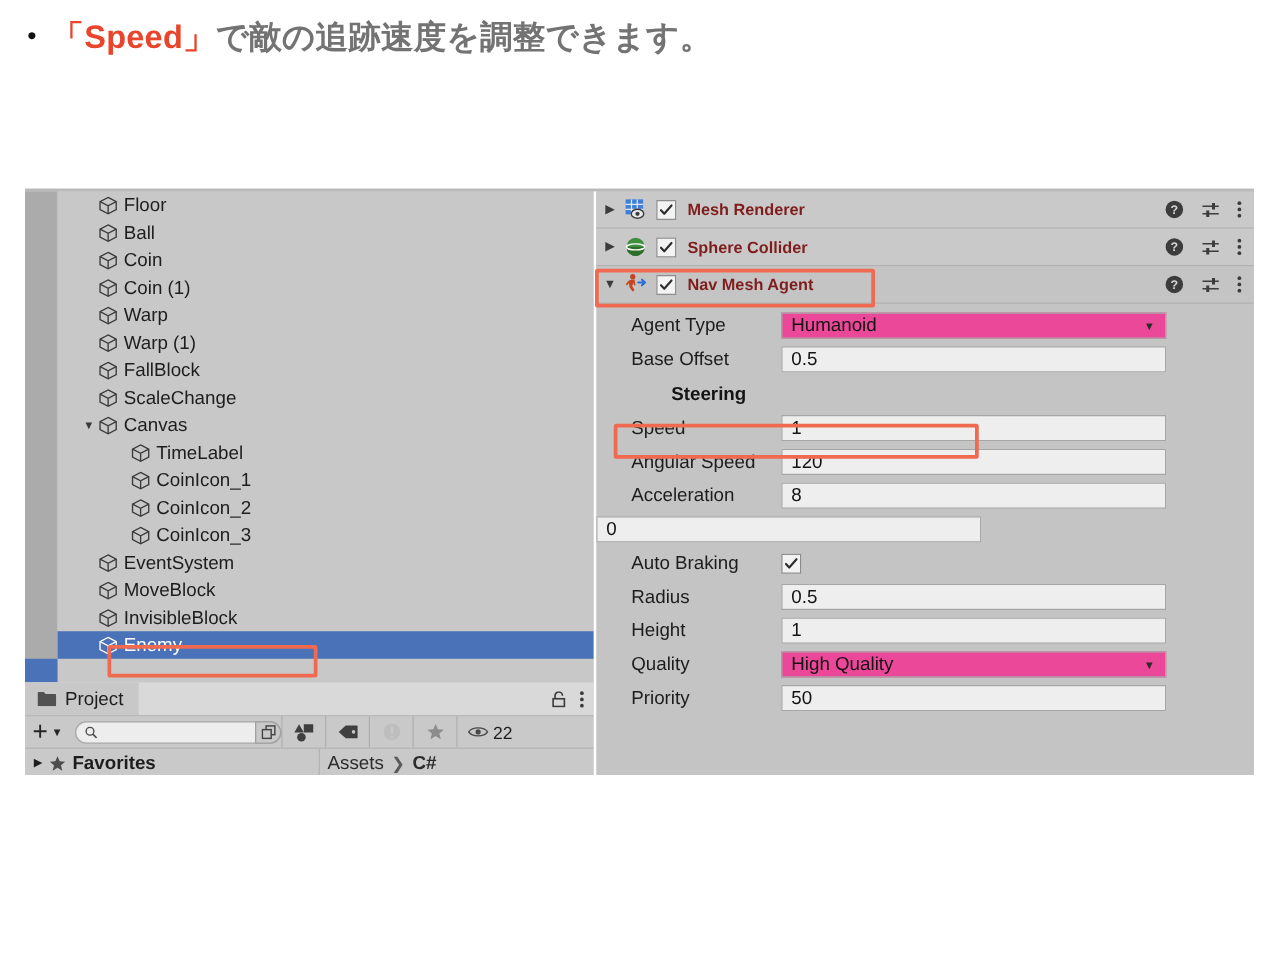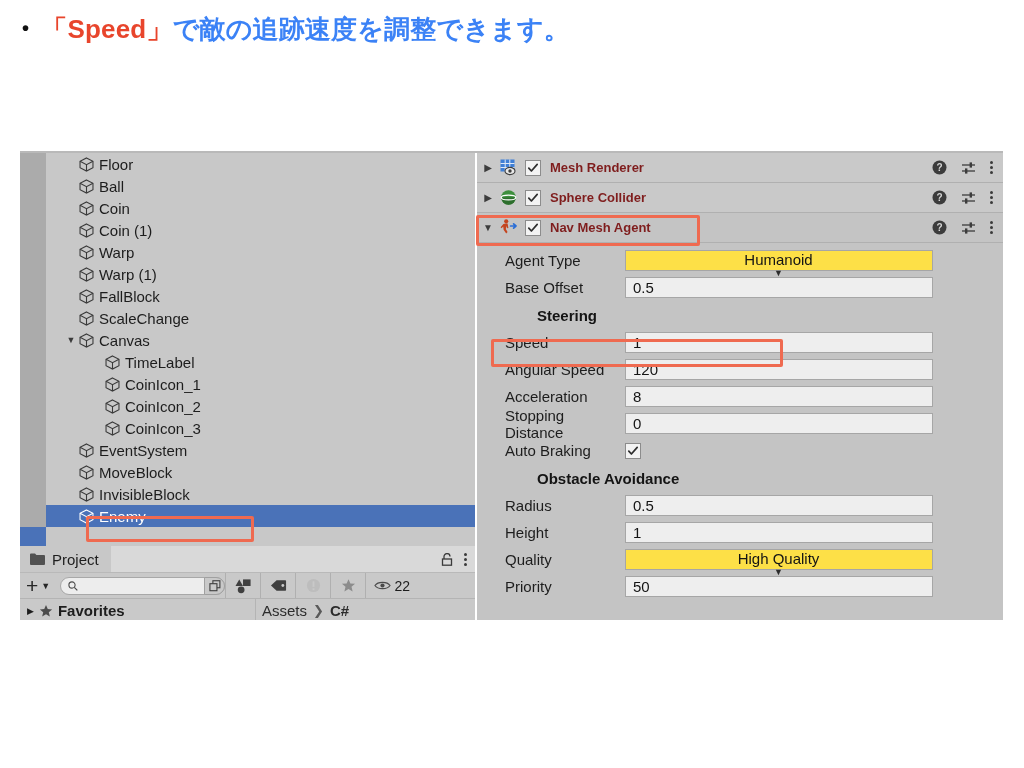--- a/index.html
+++ b/index.html
@@ -17,21 +17,21 @@
     display: flex; align-items: baseline; gap: 12px;
     font-size: 26px; font-weight: bold;
     color: #111;
     letter-spacing: 0.2px;
   }
   .bullet-dot {
     font-size: 20px; line-height: 1; color: #111;
     transform: translateY(-3px);
   }
   .heading-accent { color: #e8452c; }
-  .heading-rest { color: #3b82f6; }
+  .heading-rest { color: #737373; }
 
   
   .unity-window {
     position: absolute;
     left: 20px; top: 151px;
     width: 983px; height: 469px;
     background: #b6b6b6;
     overflow: hidden;
     border-top: 2px solid #b9b9b9;
   }
@@ -250,24 +250,23 @@
   }
   .prop-field {
     height: 21px; width: 308px;
     background: #eeeeee;
     border: 1px solid #a6a6a6;
     display: flex; align-items: center;
     padding-left: 7px;
     font-size: 15px; color: #141414;
   }
   .prop-field.dropdown {
-    background: #fde047;
+    background: #ec4899;
     justify-content: space-between;
     padding-right: 8px;
-    flex-direction: column;
   }
   .prop-field .dd-caret { font-size: 9px; color: #2c2c2c; }
   .prop-check {
     width: 16px; height: 16px;
     background: #f3f3f3; border: 1px solid #8c8c8c;
     display: flex; align-items: center; justify-content: center;
   }
   .prop-check svg { width: 12px; height: 12px; }
   .section-head {
     height: 28px;
@@ -680,35 +679,33 @@
           <span>120</span>
             </span>
           </div>
           <div class="prop-row">
             <span class="prop-label">Acceleration</span>
             <span class="prop-field">
           <span>8</span>
             </span>
           </div>
           <div class="prop-row">
-            <span class="prop-label">Stopping Distance</span>
             <span class="prop-field">
           <span>0</span>
             </span>
           </div>
           <div class="prop-row">
             <span class="prop-label">Auto Braking</span>
             <span class="prop-check">
               <svg viewBox="0 0 12 12">
   <path d="M1.8 6.2 L4.4 9 L10.2 2.4" fill="none" stroke="#2d2d2d" stroke-width="1.7" stroke-linecap="round" stroke-linejoin="round"></path>
 </svg>
             </span>
           </div>
         </div>
-      <div class="section-head">Obstacle Avoidance</div>
       <div id="nma-obstacle">
           <div class="prop-row">
             <span class="prop-label">Radius</span>
             <span class="prop-field">
           <span>0.5</span>
             </span>
           </div>
           <div class="prop-row">
             <span class="prop-label">Height</span>
             <span class="prop-field">

